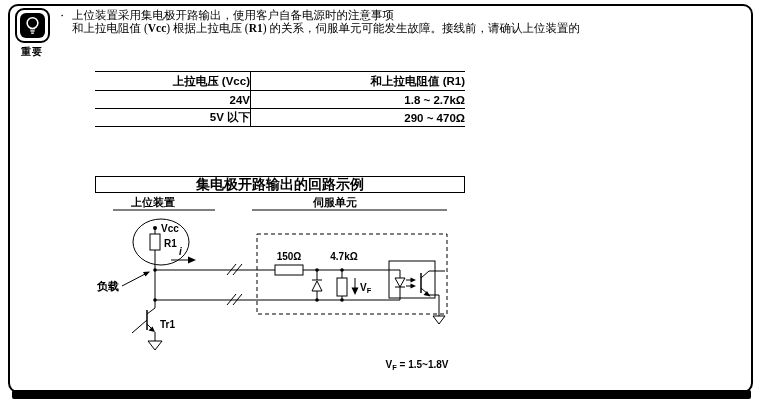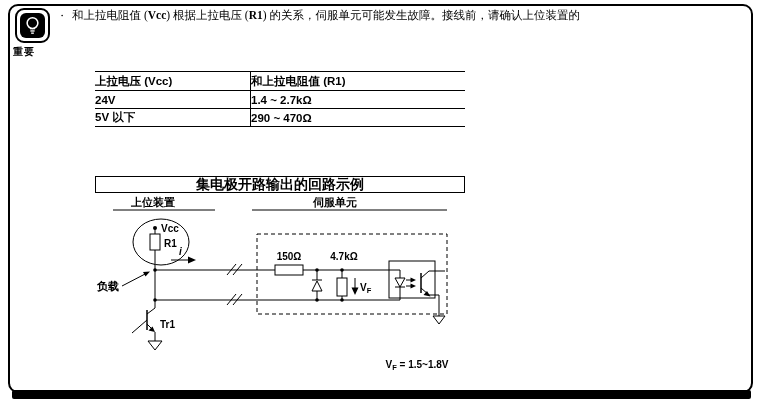--- a/index.html
+++ b/index.html
@@ -9,21 +9,21 @@
   }
   .frame {
     position:absolute; left:8px; top:4px; width:745px; height:389px;
     border:2px solid #000; border-radius:10px; box-sizing:border-box; background:#fff;
   }
   .bottom-bar {
     position:absolute; left:12px; top:390px; width:739px; height:9px;
     background:#000; border-radius:2px;
   }
   
-  .imp { position:absolute; left:13px; top:8px; width:38px; text-align:left; }
+  .imp { position:absolute; left:13px; top:8px; width:38px; text-align:center; }
   .imp-frame {
     width:35px; height:35px; border:2px solid #000; border-radius:9px; background:#fff;
     box-sizing:border-box; display:flex; align-items:center; justify-content:center; margin:0 auto;
   }
   .imp-black {
     width:25px; height:25px; background:#000; border-radius:6px;
     display:flex; align-items:center; justify-content:center;
   }
   .imp-label { margin-top:2px; font-size:10px; font-weight:bold; letter-spacing:1px; }
   
@@ -34,21 +34,21 @@
   }
   .note .bullet { font-size:10px; line-height:13px; }
   .note b { font-weight:bold; }
   
   .spec {
     position:absolute; left:95px; top:71px; width:370px; border-collapse:collapse;
     font-size:11.5px; font-weight:bold; table-layout:fixed;
   }
   .spec th, .spec td {
     border-top:1px solid #000; border-bottom:1px solid #000;
-    height:17px; text-align:left; padding:0; vertical-align:middle;
+    height:17px; text-align:right; padding:0; vertical-align:middle;
   }
   .spec th:first-child, .spec td:first-child { width:155px; border-right:1px solid #000; }
   .spec th { height:18px; }
   
   .ctitle {
     position:absolute; left:95px; top:176px; width:370px; height:17px; box-sizing:border-box;
     border:1.5px solid #000; text-align:center; line-height:14px;
     font-size:14px; font-weight:bold;
   }
   
@@ -73,35 +73,36 @@
           <line x1="10.6" y1="20" x2="13.4" y2="20" stroke="#fff" stroke-width="1.4"></line>
         </svg>
       </div>
     </div>
     <div class="imp-label">重要</div>
   </div>
 
   <div class="note">
     <span class="bullet">・</span>
     <div>
+      <div>上位装置采用集电极开路输出，使用客户自备电源时的注意事项</div>
       <div><span>和上拉电阻值 (</span><b>Vcc</b><span>) 根据上拉电压 (</span><b>R1</b><span>) 的关系，伺服单元可能发生故障。接线前，请确认上位装置的</span></div>
     </div>
   </div>
 
   <table class="spec">
     <thead>
       <tr>
         <th>上拉电压 (Vcc)</th>
         <th>和上拉电阻值 (R1)</th>
       </tr>
     </thead>
     <tbody>
       <tr>
         <td>24V</td>
-        <td>1.4 ~ 2.7kΩ</td>
+        <td>1.8 ~ 2.7kΩ</td>
       </tr>
       <tr>
         <td>5V 以下</td>
         <td>290 ~ 470Ω</td>
       </tr>
     </tbody>
   </table>
 
   <div class="ctitle">集电极开路输出的回路示例</div>
 

